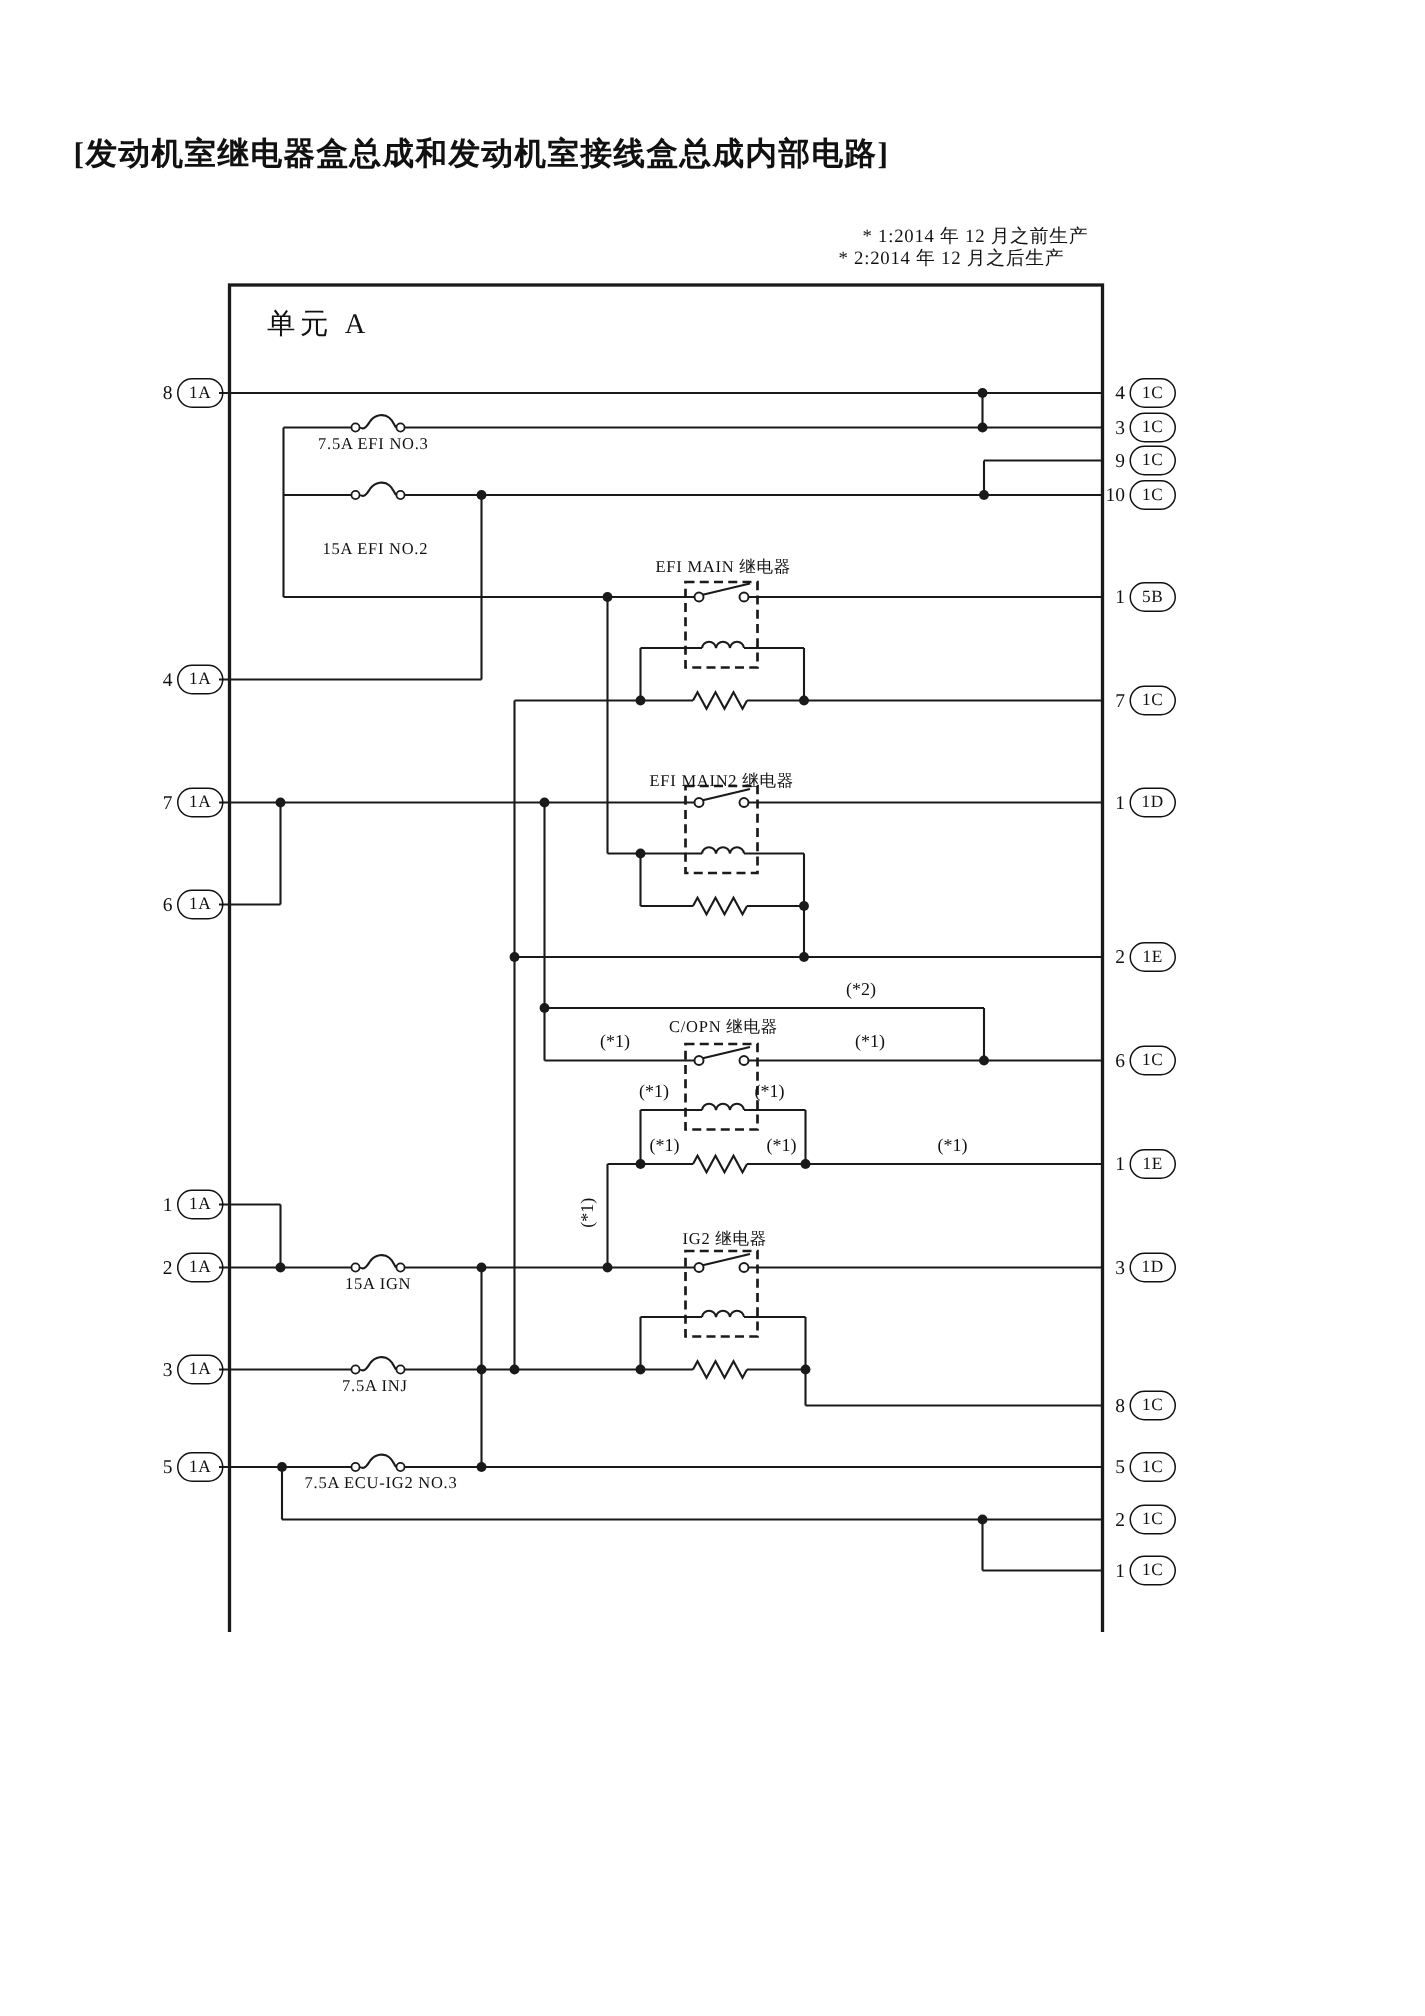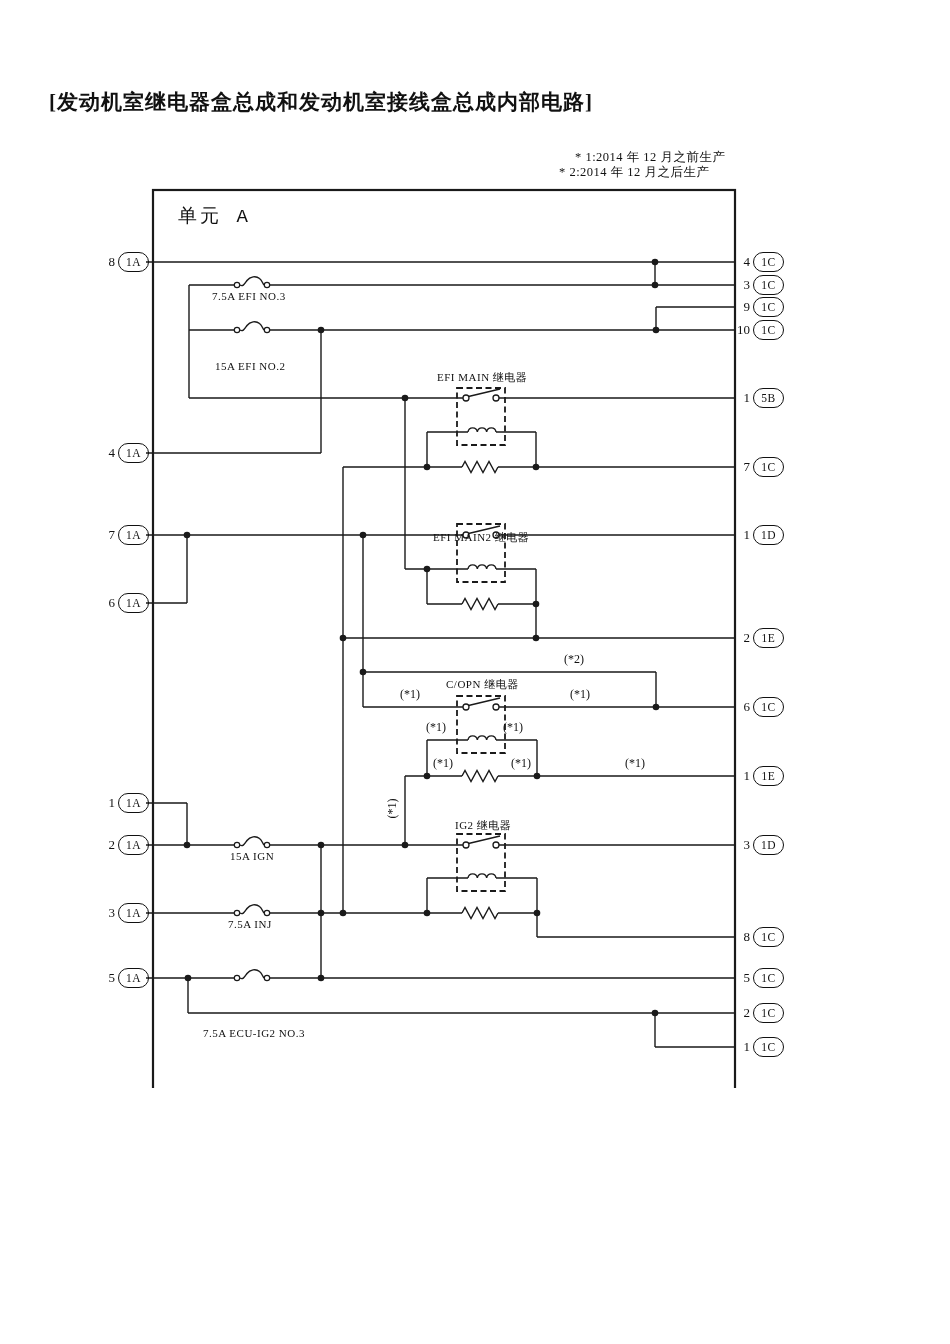--- a/index.html
+++ b/index.html
@@ -3,21 +3,21 @@
 <meta charset="utf-8">
 <style>
   html,body{margin:0;padding:0;background:#fff;}
   .page{position:relative;width:950px;height:1088px;background:#ffffff;
         font-family:"Liberation Serif","DejaVu Serif",serif;color:#111;overflow:hidden;}
   .title{position:absolute;left:49px;top:88px;font-size:21px;font-weight:bold;letter-spacing:1px;white-space:nowrap;}
   .note{position:absolute;left:559px;font-size:12.5px;white-space:nowrap;letter-spacing:0.5px;}
   .lbl{position:absolute;font-size:11px;white-space:nowrap;letter-spacing:0.5px;}
   .star{position:absolute;font-size:12px;white-space:nowrap;}
   .star-v{width:26px;text-align:center;transform:rotate(-90deg);transform-origin:center;}
-  .unit-label{position:absolute;left:178px;top:203px;font-size:19px;letter-spacing:3px;font-family:Liberation Mono, monospace;}
+  .unit-label{position:absolute;left:178px;top:203px;font-size:19px;letter-spacing:3px;}
   .badge{position:absolute;display:flex;align-items:center;height:20px;}
   .badge .num{font-size:13px;width:14px;text-align:right;margin-right:3px;}
   .badge .oval{display:flex;align-items:center;justify-content:center;width:29px;height:18px;
                border:1.7px solid #111;border-radius:10px;font-size:11.5px;letter-spacing:0.5px;}
   .badge-l{left:101px;}
   .badge-r{left:736px;}
   .pagenum{position:absolute;top:1295px;left:0;width:100%;text-align:center;
            font-family:"Liberation Sans","DejaVu Sans",sans-serif;font-weight:bold;font-size:15px;letter-spacing:1px;}
   svg{position:absolute;left:0;top:0;}
 </style>
@@ -172,29 +172,29 @@
         <circle cx="537" cy="913" r="3.3"></circle>
       <circle cx="188" cy="978" r="3.3"></circle>
         <circle cx="321" cy="978" r="3.3"></circle>
       <circle cx="655" cy="1013" r="3.3"></circle>
     </g>
   </svg>
 
   <div class="unit-label">单元 A</div>
 
   <div class="lbl" style="left:437px;top:370px;">EFI MAIN 继电器</div>
-  <div class="lbl" style="left:433px;top:530px;">EFI MAIN2 继电器</div>
+  <div class="lbl" style="left:433px;top:513px;">EFI MAIN2 继电器</div>
   <div class="lbl" style="left:446px;top:677px;">C/OPN 继电器</div>
   <div class="lbl" style="left:455px;top:818px;">IG2 继电器</div>
 
   <div class="lbl" style="left:212px;top:290px;">7.5A EFI NO.3</div>
   <div class="lbl" style="left:215px;top:335px;margin-top:25px;">15A EFI NO.2</div>
   <div class="lbl" style="left:230px;top:850px;font-family:Liberation Serif, serif;">15A IGN</div>
   <div class="lbl" style="left:228px;top:918px;">7.5A INJ</div>
-  <div class="lbl" style="left:203px;top:983px;margin-top:44px;">7.5A ECU-IG2 NO.3</div>
+  <div class="lbl" style="left:203px;top:983px;">7.5A ECU-IG2 NO.3</div>
 
   <div class="star" style="left:564px;top:652px;">(*2)</div>
   <div class="star" style="left:400px;top:687px;">(*1)</div>
   <div class="star" style="left:570px;top:687px;">(*1)</div>
   <div class="star" style="left:426px;top:720px;">(*1)</div>
   <div class="star" style="left:503px;top:720px;">(*1)</div>
   <div class="star" style="left:433px;top:756px;">(*1)</div>
   <div class="star" style="left:511px;top:756px;">(*1)</div>
   <div class="star" style="left:625px;top:756px;">(*1)</div>
   <div class="star star-v" style="left:379px;top:801px;">(*1)</div>

